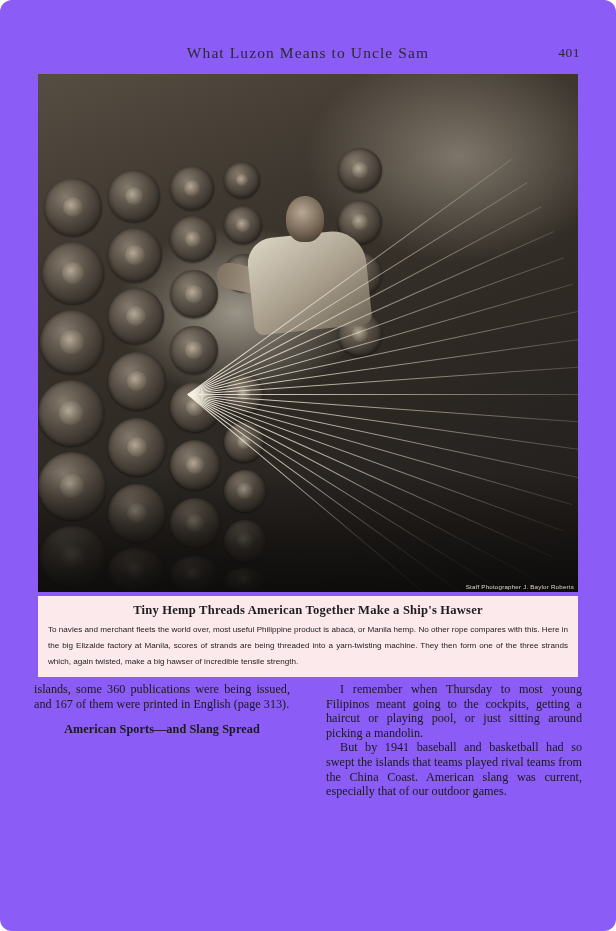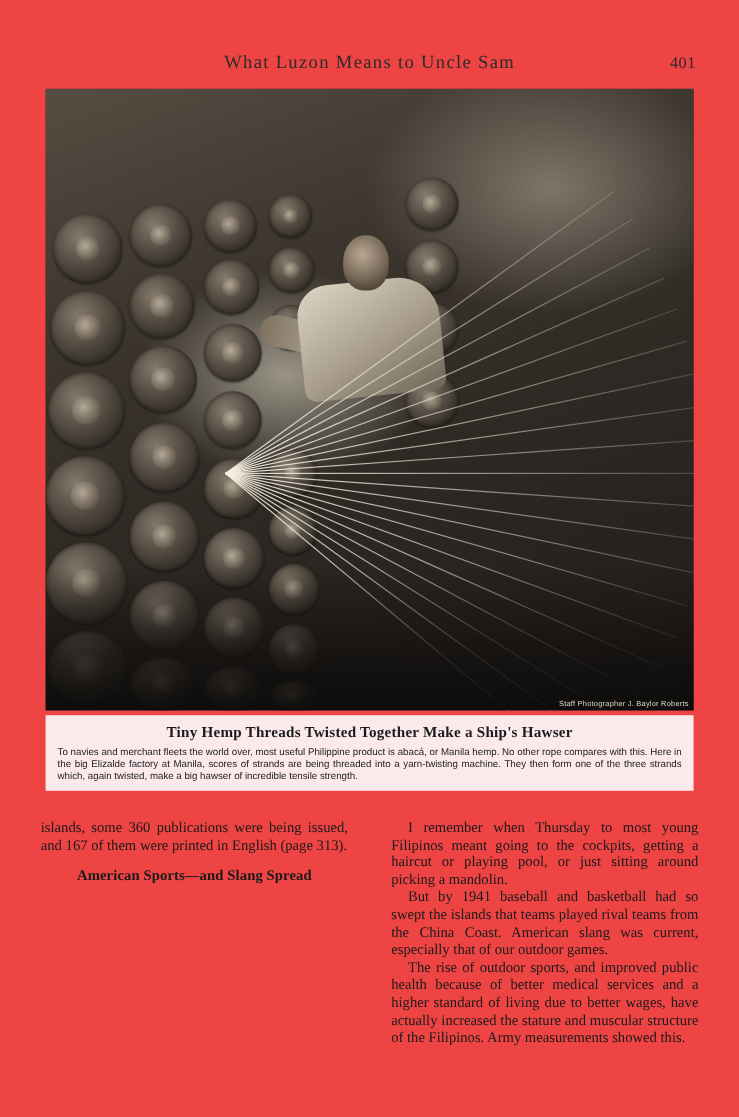--- a/index.html
+++ b/index.html
@@ -11,22 +11,23 @@
     width: 616px;
     height: 931px;
     font-family: "Liberation Serif", serif;
     color: #1a1a1a;
     overflow: hidden;
   }
   .page {
     position: relative;
     width: 616px;
     height: 931px;
-    background: #ef4444;
+    background: #8b5cf6;
     box-sizing: border-box;
+    border-radius: 12px;
   }
 
   
   .runhead {
     position: absolute;
     top: 44px;
     left: 36px;
     right: 36px;
     height: 22px;
   }
@@ -179,21 +180,21 @@
     font-family: "Liberation Serif", serif;
     font-weight: bold;
     font-size: 12.6px;
     letter-spacing: 0.2px;
     color: #1c1c1c;
     margin: 1px 0 4px 0;
   }
   .caption-body {
     font-family: "Liberation Sans", sans-serif;
     font-size: 8.1px;
-    line-height: 10px;
+    line-height: 16px;
     color: #222;
     text-align: justify;
     padding: 0 6px;
   }
 
   
   .columns {
     position: absolute;
     left: 34px;
     top: 682px;
@@ -302,29 +303,28 @@
         <div class="strand" style="width:400px; transform: rotate(-32deg);"></div>
         <div class="strand" style="width:400px; transform: rotate(-36deg);"></div>
       </div>
 
       <div class="photo-floor"></div>
       <div class="photo-credit">Staff Photographer J. Baylor Roberts</div>
     </div>
   </div>
 
   <div class="caption">
-    <div class="caption-title">Tiny Hemp Threads Twisted Together Make a Ship's Hawser</div>
+    <div class="caption-title">Tiny Hemp Threads American Together Make a Ship's Hawser</div>
     <div class="caption-body ind">To navies and merchant fleets the world over, most useful Philippine product is abacá, or Manila hemp. No other rope compares with this. Here in the big Elizalde factory at Manila, scores of strands are being threaded into a yarn-twisting machine. They then form one of the three strands which, again twisted, make a big hawser of incredible tensile strength.</div>
   </div>
 
   <div class="columns">
     <div class="col">
       <p class="noind">islands, some 360 publications were being issued, and 167 of them were printed in English (page 313).</p>
       <div class="subhead">American Sports—and Slang Spread</div>
     </div>
     <div class="col">
       <p>I remember when Thursday to most young Filipinos meant going to the cockpits, getting a haircut or playing pool, or just sitting around picking a mandolin.</p>
       <p>But by 1941 baseball and basketball had so swept the islands that teams played rival teams from the China Coast. American slang was current, especially that of our outdoor games.</p>
-      <p>The rise of outdoor sports, and improved public health because of better medical services and a higher standard of living due to better wages, have actually increased the stature and muscular structure of the Filipinos. Army measurements showed this.</p>
     </div>
   </div>
 
 </div>
 
 </body></html>

